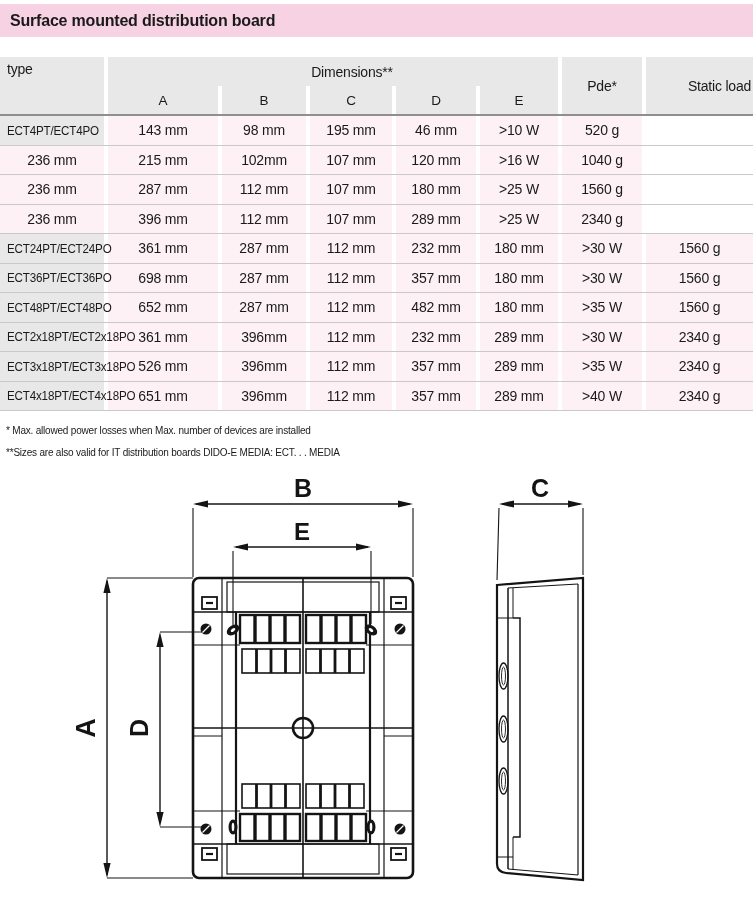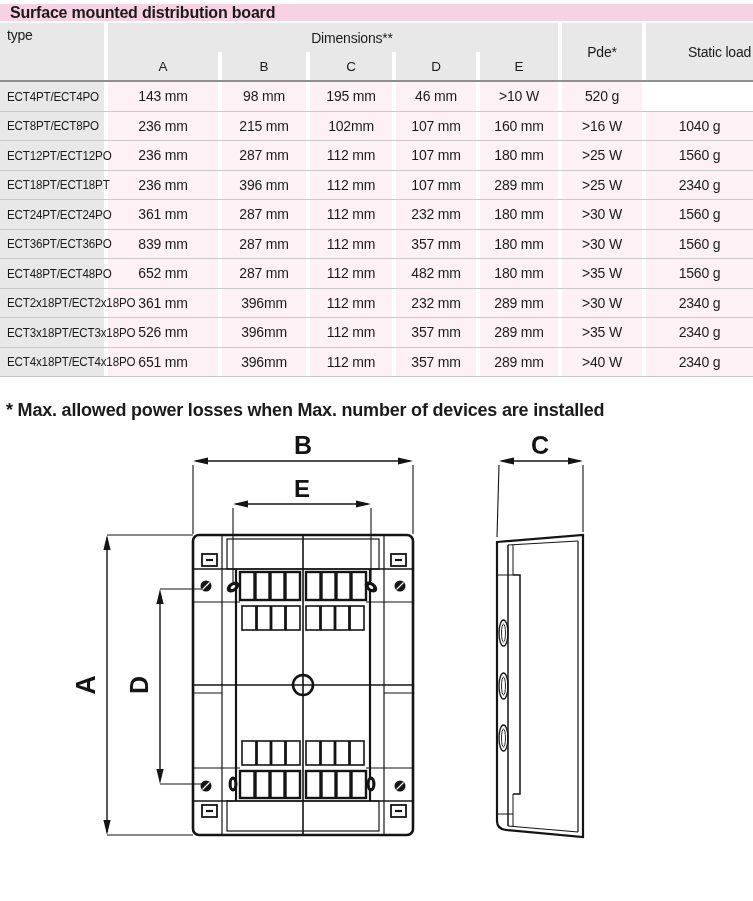--- a/index.html
+++ b/index.html
@@ -5,27 +5,27 @@
   html,body{margin:0;padding:0;background:#ffffff;}
   body{
     width:753px;height:901px;overflow:hidden;position:relative;
     font-family:"Liberation Sans",sans-serif;color:#1a1a1a;
     -webkit-font-smoothing:antialiased;
   }
   :root{--cols:104px 110px 84px 82px 80px 78px 80px 1fr;}
 
   
   .title-bar{
-    margin-top:4px;height:17px;background:#f7d2e2;
+    margin-top:4px;height:33px;background:#f7d2e2;
     display:flex;align-items:center;padding-left:10px;box-sizing:border-box;
   }
   .title-bar .t{font-size:16px;font-weight:bold;letter-spacing:-0.2px;}
 
   
-  .tablewrap{margin-top:2px;}
+  .tablewrap{margin-top:20px;}
   .thead{
     display:grid;grid-template-columns:var(--cols);column-gap:4px;
     grid-template-rows:29px 28px;border-bottom:2px solid #8f8f8f;
   }
   .th{background:#e8e8e8;font-size:14px;letter-spacing:-0.2px;}
   .th-type{grid-column:1;grid-row:1/3;display:flex;align-items:flex-start;padding:4px 0 0 7px;box-sizing:border-box;}
   .th-dim {grid-column:2/7;grid-row:1;display:flex;align-items:center;justify-content:center;padding-left:38px;}
   .th-letter{grid-row:2;display:flex;align-items:center;justify-content:center;font-size:13.5px;}
   .th-a{grid-column:2}.th-b{grid-column:3}.th-c{grid-column:4}.th-d{grid-column:5}.th-e{grid-column:6}
   .th-pde {grid-column:7;grid-row:1/3;display:flex;align-items:center;justify-content:center;}
@@ -37,21 +37,21 @@
   .td{
     background:#fdf1f6;height:28.5px;font-size:14px;letter-spacing:-0.2px;
     display:flex;align-items:center;justify-content:center;white-space:nowrap;
   }
   .td.type{
     background:#e8e8e8;justify-content:flex-start;padding-left:7px;box-sizing:border-box;
   }
   .td.type span{display:inline-block;transform:scaleX(.86);transform-origin:left center;font-size:13.5px;}
 
   
-  .footnotes{margin:22px 0 0 6px;font-size:18px;letter-spacing:-0.2px;line-height:22px;font-weight:bold;}
+  .footnotes{margin:9px 0 0 6px;font-size:10px;letter-spacing:-0.2px;line-height:22px;}
 
   
   .drawing{display:block;margin-top:2px;}
   .ln{stroke:#141414;fill:none;}
   .fillb{fill:#141414;stroke:none;}
   .dimtxt{font-family:"Liberation Sans",sans-serif;font-weight:bold;fill:#141414;}
 </style>
 </head>
 <body>
 
@@ -80,49 +80,40 @@
         </div>
         <div class="td">143 mm</div>
         <div class="td">98 mm</div>
         <div class="td">195 mm</div>
         <div class="td">46 mm</div>
         <div class="td">&gt;10 W</div>
         <div class="td">520 g</div>
       </div>
 
       <div class="tr">
-        <div class="td type">
-          <span>ECT8PT/ECT8PO</span>
-        </div>
         <div class="td">236 mm</div>
         <div class="td">215 mm</div>
         <div class="td">102mm</div>
         <div class="td">107 mm</div>
-        <div class="td">160 mm</div>
+        <div class="td">120 mm</div>
         <div class="td">&gt;16 W</div>
         <div class="td">1040 g</div>
       </div>
 
       <div class="tr">
-        <div class="td type">
-          <span>ECT12PT/ECT12PO</span>
-        </div>
         <div class="td">236 mm</div>
         <div class="td">287 mm</div>
         <div class="td">112 mm</div>
         <div class="td">107 mm</div>
         <div class="td">180 mm</div>
         <div class="td">&gt;25 W</div>
         <div class="td">1560 g</div>
       </div>
 
       <div class="tr">
-        <div class="td type">
-          <span>ECT18PT/ECT18PT</span>
-        </div>
         <div class="td">236 mm</div>
         <div class="td">396 mm</div>
         <div class="td">112 mm</div>
         <div class="td">107 mm</div>
         <div class="td">289 mm</div>
         <div class="td">&gt;25 W</div>
         <div class="td">2340 g</div>
       </div>
 
       <div class="tr">
@@ -135,21 +126,21 @@
         <div class="td">232 mm</div>
         <div class="td">180 mm</div>
         <div class="td">&gt;30 W</div>
         <div class="td">1560 g</div>
       </div>
 
       <div class="tr">
         <div class="td type">
           <span>ECT36PT/ECT36PO</span>
         </div>
-        <div class="td">839 mm</div>
+        <div class="td">698 mm</div>
         <div class="td">287 mm</div>
         <div class="td">112 mm</div>
         <div class="td">357 mm</div>
         <div class="td">180 mm</div>
         <div class="td">&gt;30 W</div>
         <div class="td">1560 g</div>
       </div>
 
       <div class="tr">
         <div class="td type">
@@ -200,20 +191,21 @@
         <div class="td">357 mm</div>
         <div class="td">289 mm</div>
         <div class="td">&gt;40 W</div>
         <div class="td">2340 g</div>
       </div>
     </div>
 </div>
 
 <div class="footnotes">
   <div>* Max. allowed power losses when Max. number of devices are installed</div>
+  <div>**Sizes are also valid for IT distribution boards DIDO-E MEDIA: ECT. . . MEDIA</div>
 </div>
 
 <svg class="drawing" width="753" height="446" viewBox="0 455 753 446" xmlns="http://www.w3.org/2000/svg">
 
   <g>
     <line class="ln" x1="196" y1="493" x2="410" y2="493" stroke-width="1.4"></line>
     <polygon class="fillb" points="193,493 208,489.4 208,496.6"></polygon>
     <polygon class="fillb" points="413,493 398,489.4 398,496.6"></polygon>
     <line class="ln" x1="193" y1="497" x2="193" y2="566" stroke-width="1.1"></line>
     <line class="ln" x1="413" y1="497" x2="413" y2="566" stroke-width="1.1"></line>

